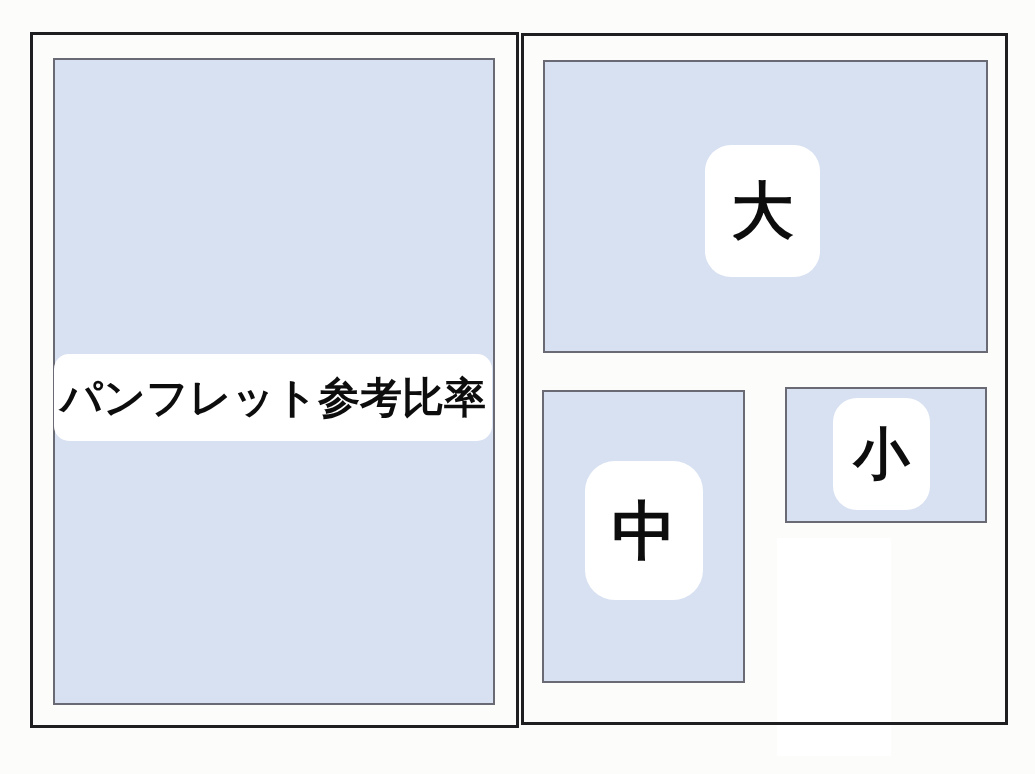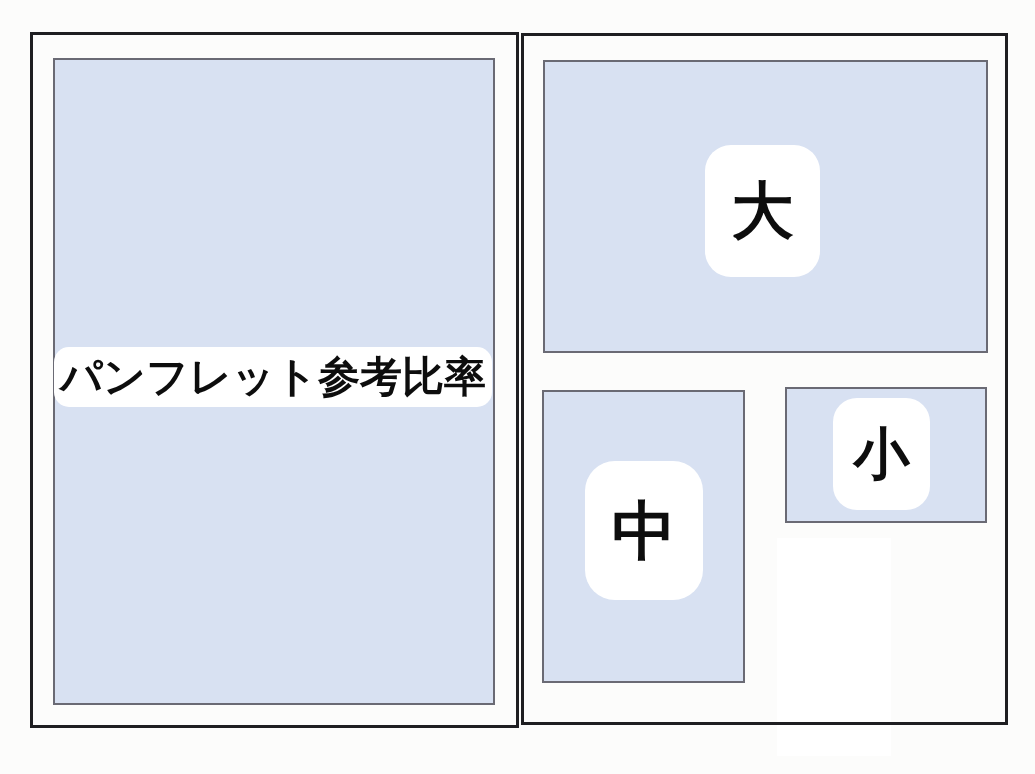--- a/index.html
+++ b/index.html
@@ -47,22 +47,22 @@
     background: #ffffff;
     color: #0d0d0d;
     display: flex;
     align-items: center;
     justify-content: center;
     font-weight: 800;
     z-index: 4;
     line-height: 1;
   }
   .badge-title {
-    left: 21px; top: 312px;
-    width: 438px; height: 60px;
+    left: 21px; top: 319px;
+    width: 438px; height: 87px;
     border-radius: 15px;
     font-size: 42px;
     letter-spacing: 0px;
     white-space: nowrap;
   }
   .badge-large {
     left: 160px; top: 83px;
     width: 115px; height: 132px;
     border-radius: 26px;
     font-size: 62px;

